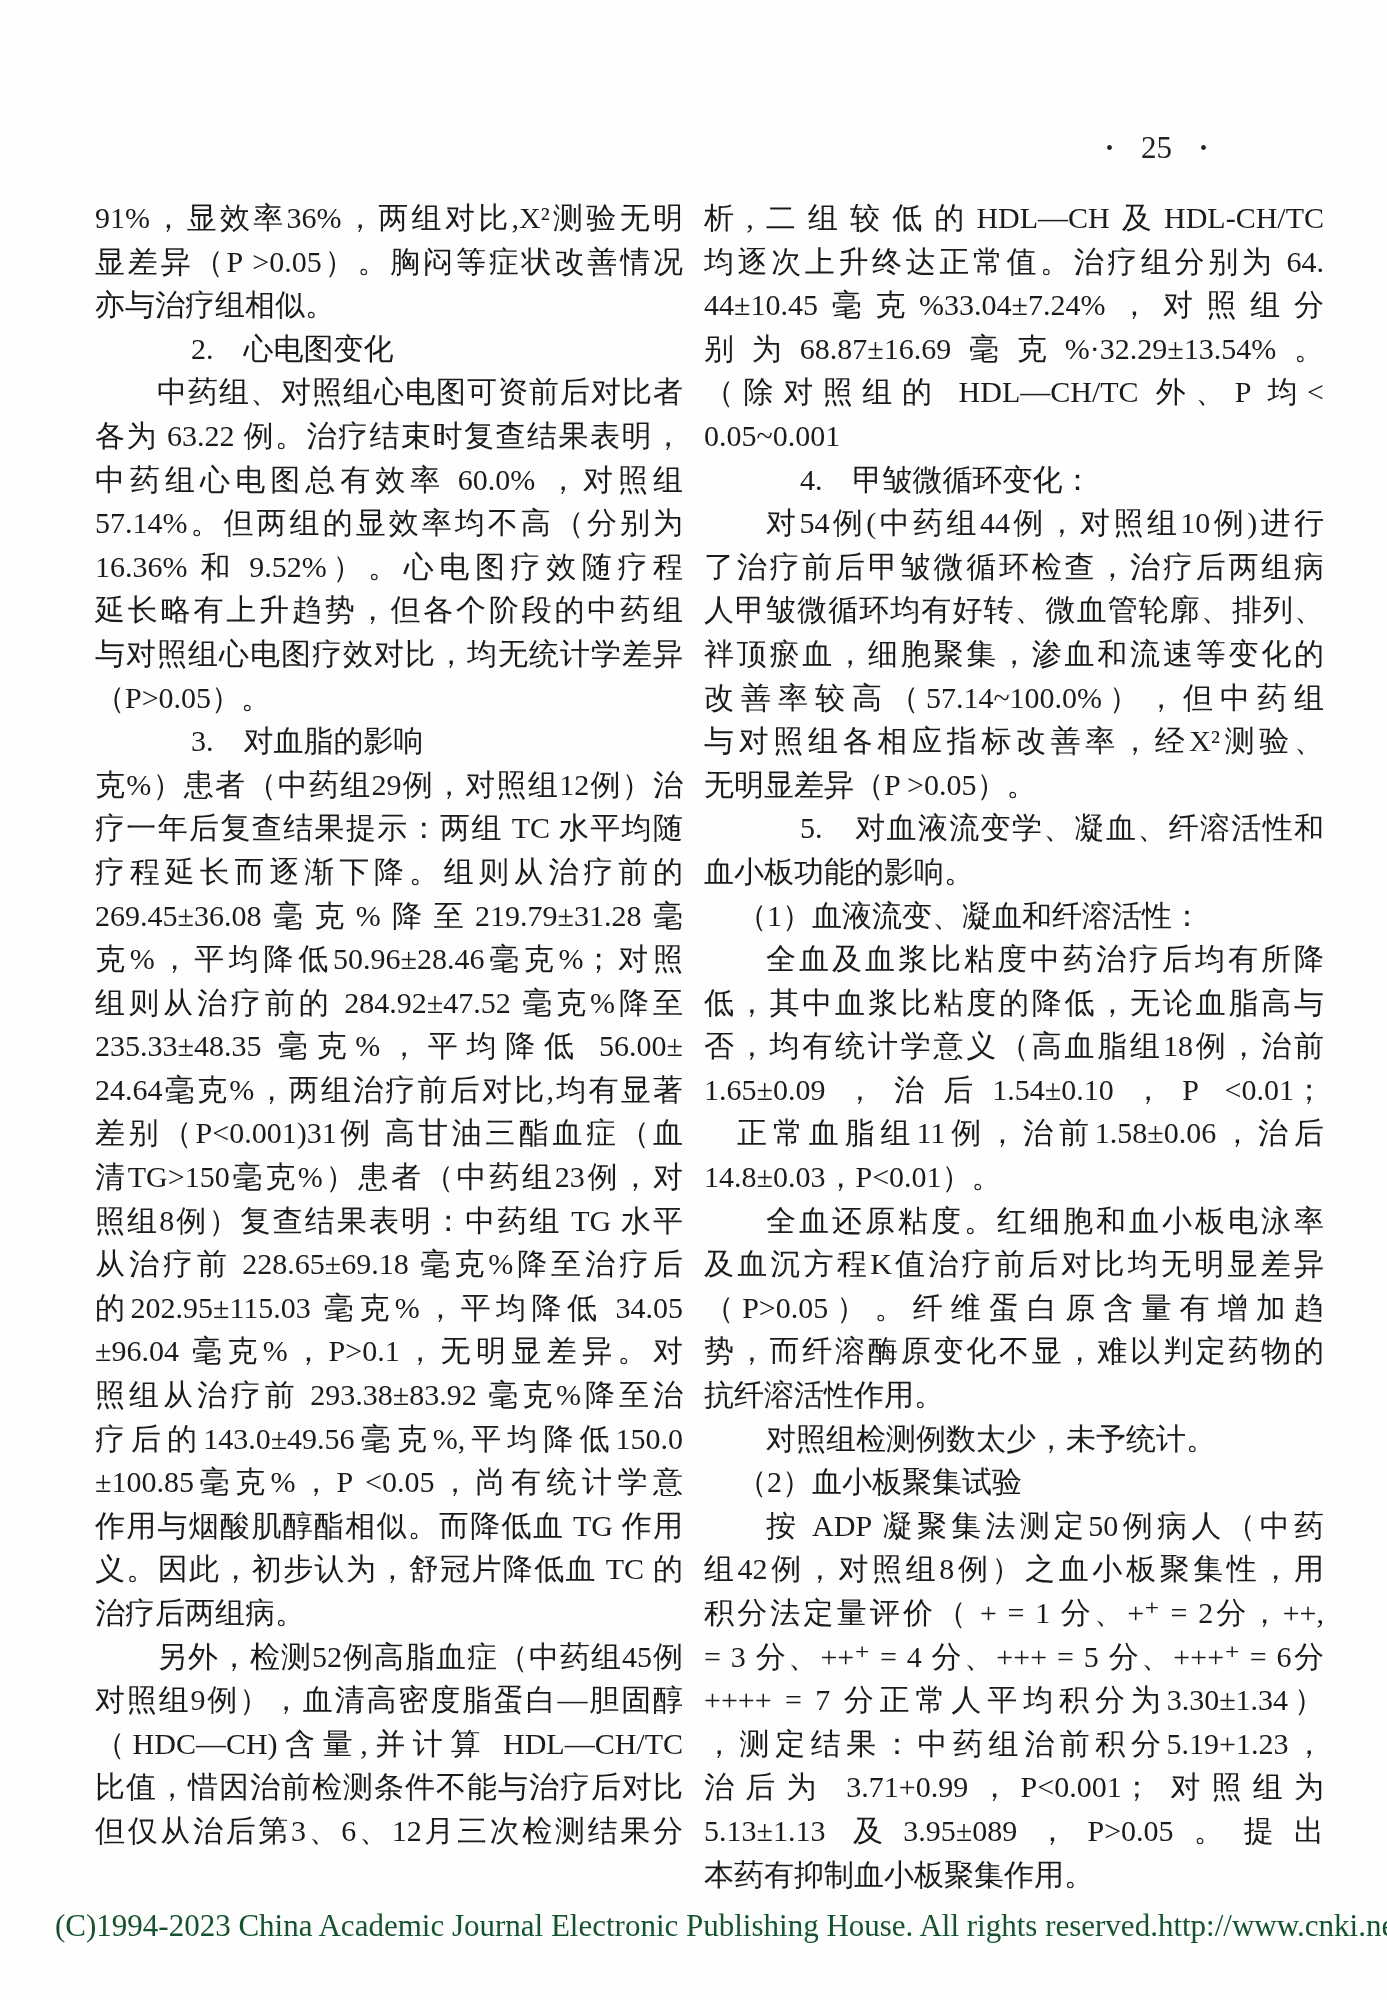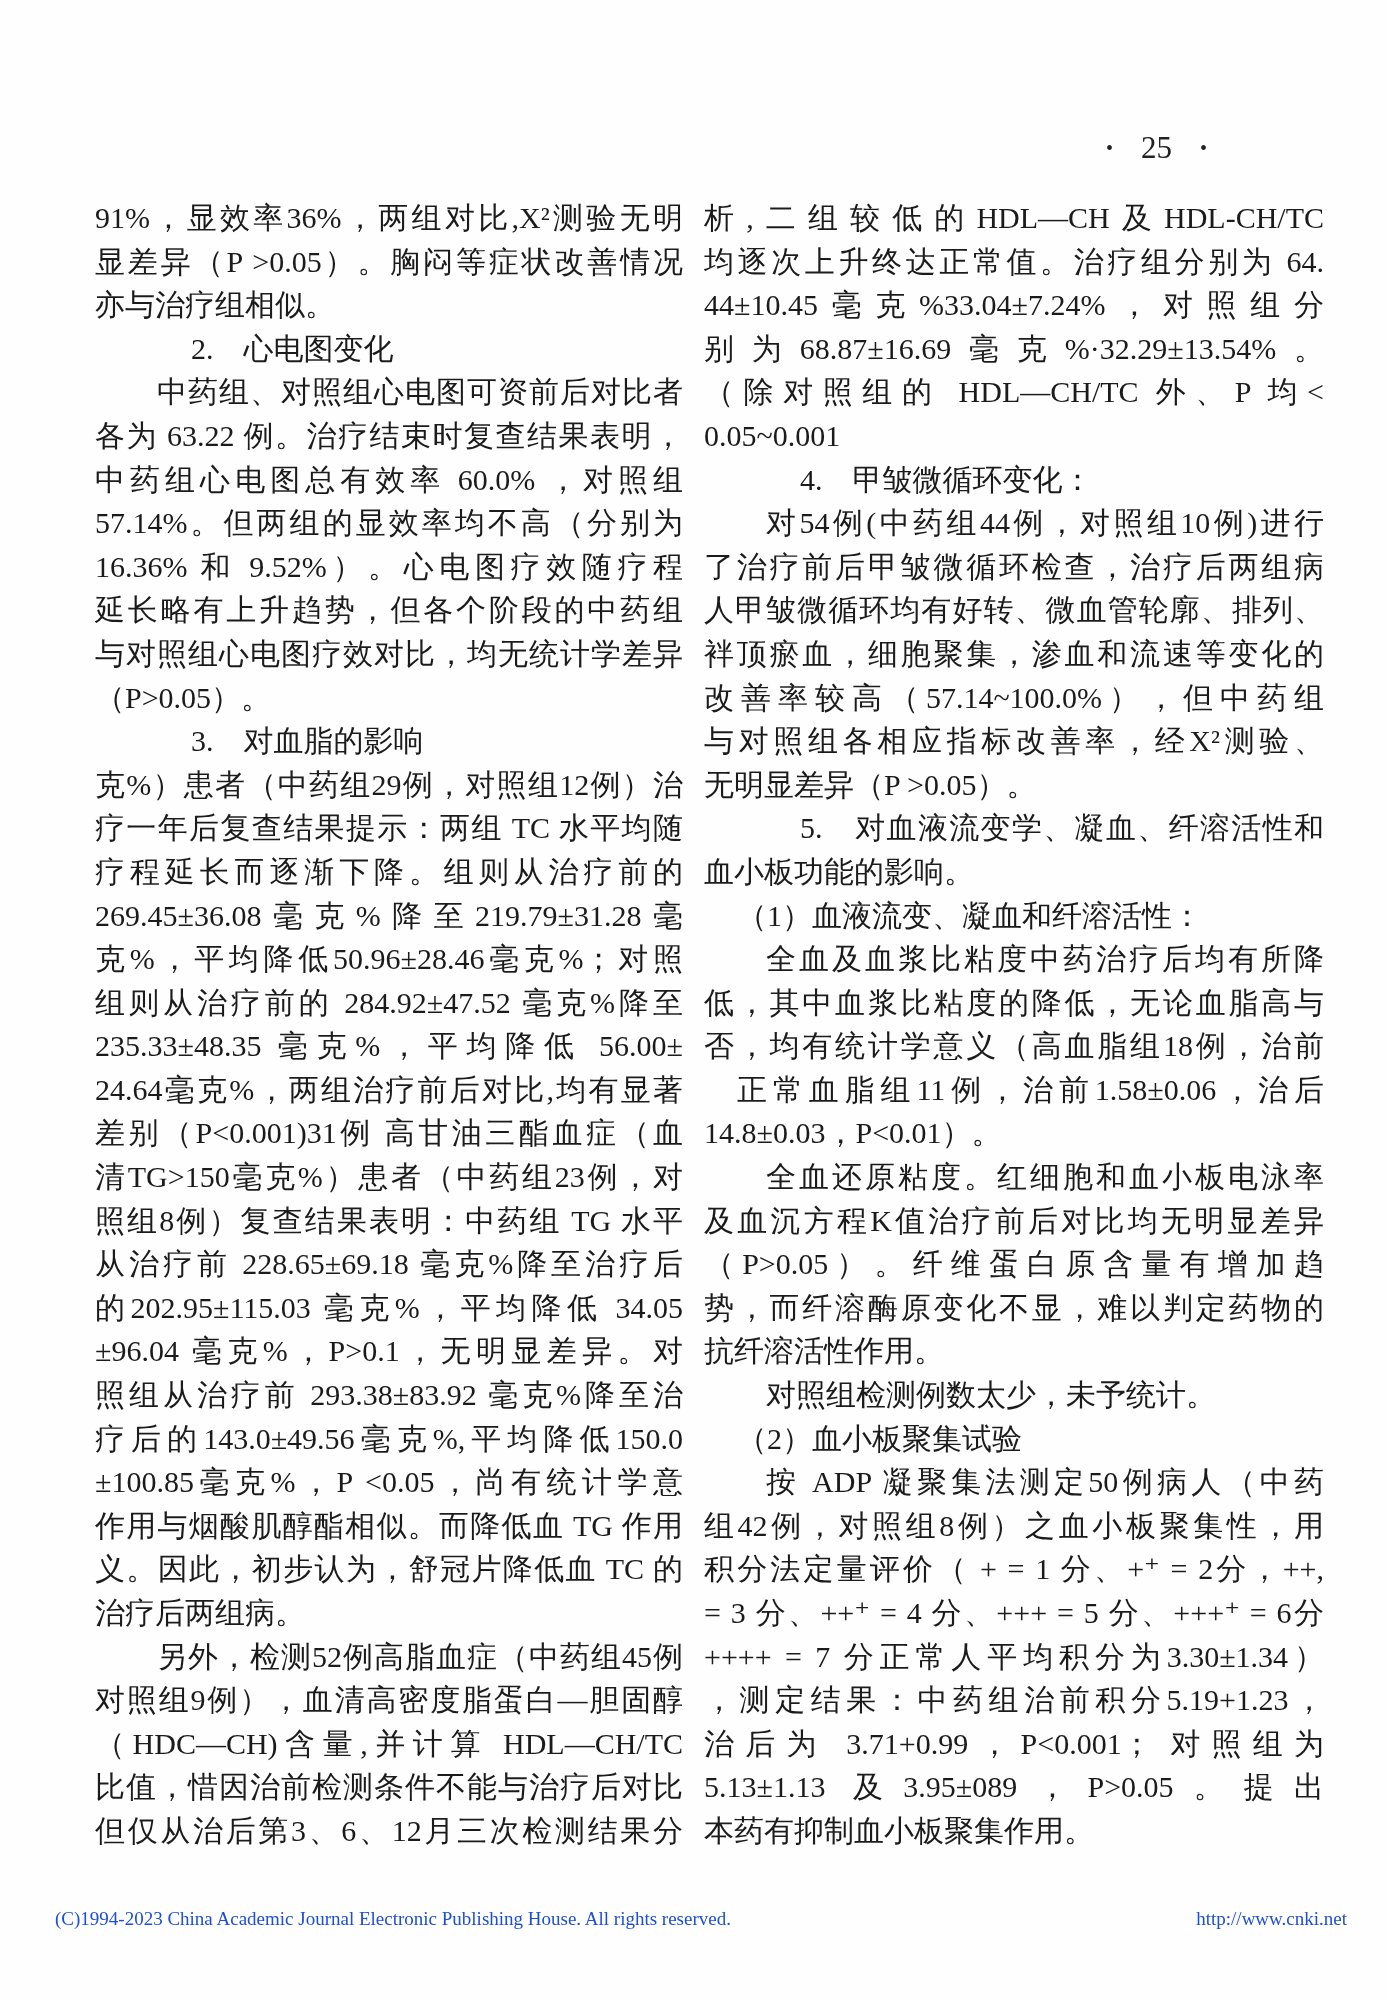--- a/index.html
+++ b/index.html
@@ -32,21 +32,21 @@
     text-align-last:justify;
     word-break:keep-all;
   }
   .i0{padding-left:0;}
   .i1{padding-left:33px;}
   .i2{padding-left:62px;}
   .i3{padding-left:96px;}
   .footer{
     position:absolute;left:55px;top:1908px;width:1292px;
     display:flex;justify-content:space-between;align-items:flex-start;
-    font-size:19px;color:#1d4ed8;
+    font-size:31px;color:#14532d;
     white-space:nowrap;
   }
 </style>
 </head>
 <body>
 
 <div class="page">
 
   <div class="pageno">
     <span class="dot">•</span>
@@ -109,20 +109,21 @@
       <div class="line i0 fill">袢顶瘀血，细胞聚集，渗血和流速等变化的</div>
       <div class="line i0 fill">改善率较高（57.14~100.0%），但中药组</div>
       <div class="line i0 fill">与对照组各相应指标改善率，经X²测验、</div>
       <div class="line i0">无明显差异（P &gt;0.05）。</div>
       <div class="line i3 fill">5.　对血液流变学、凝血、纤溶活性和</div>
       <div class="line i0">血小板功能的影响。</div>
       <div class="line i1">（1）血液流变、凝血和纤溶活性：</div>
       <div class="line i2 fill">全血及血浆比粘度中药治疗后均有所降</div>
       <div class="line i0 fill">低，其中血浆比粘度的降低，无论血脂高与</div>
       <div class="line i0 fill">否，均有统计学意义（高血脂组18例，治前</div>
+      <div class="line i0 fill">1.65±0.09，治后1.54±0.10，P &lt;0.01；</div>
       <div class="line i1 fill">正常血脂组11例，治前1.58±0.06，治后</div>
       <div class="line i0">14.8±0.03，P&lt;0.01）。</div>
       <div class="line i2 fill">全血还原粘度。红细胞和血小板电泳率</div>
       <div class="line i0 fill">及血沉方程K值治疗前后对比均无明显差异</div>
       <div class="line i0 fill">（P&gt;0.05）。纤维蛋白原含量有增加趋</div>
       <div class="line i0 fill">势，而纤溶酶原变化不显，难以判定药物的</div>
       <div class="line i0">抗纤溶活性作用。</div>
       <div class="line i2">对照组检测例数太少，未予统计。</div>
       <div class="line i1">（2）血小板聚集试验</div>
       <div class="line i2 fill">按 ADP 凝聚集法测定50例病人（中药</div>

